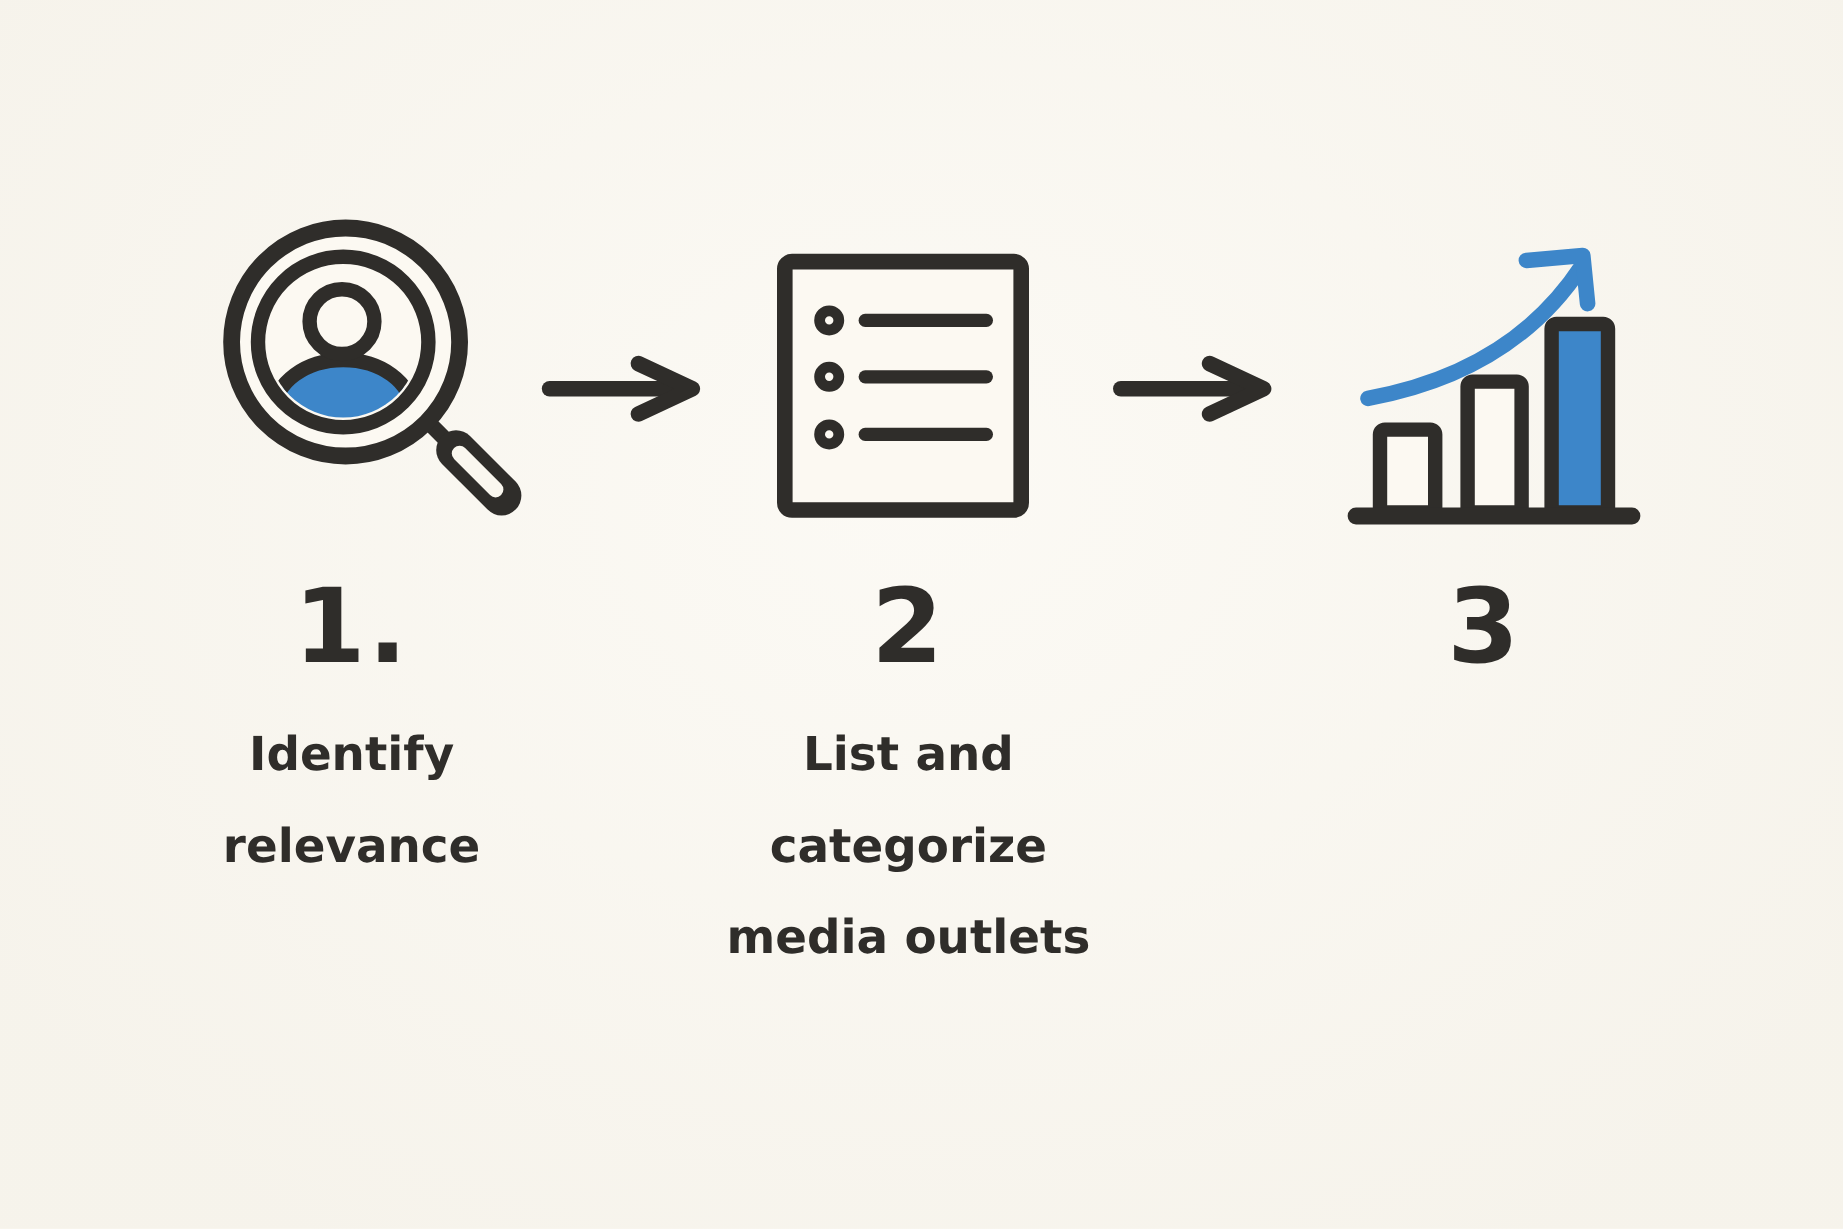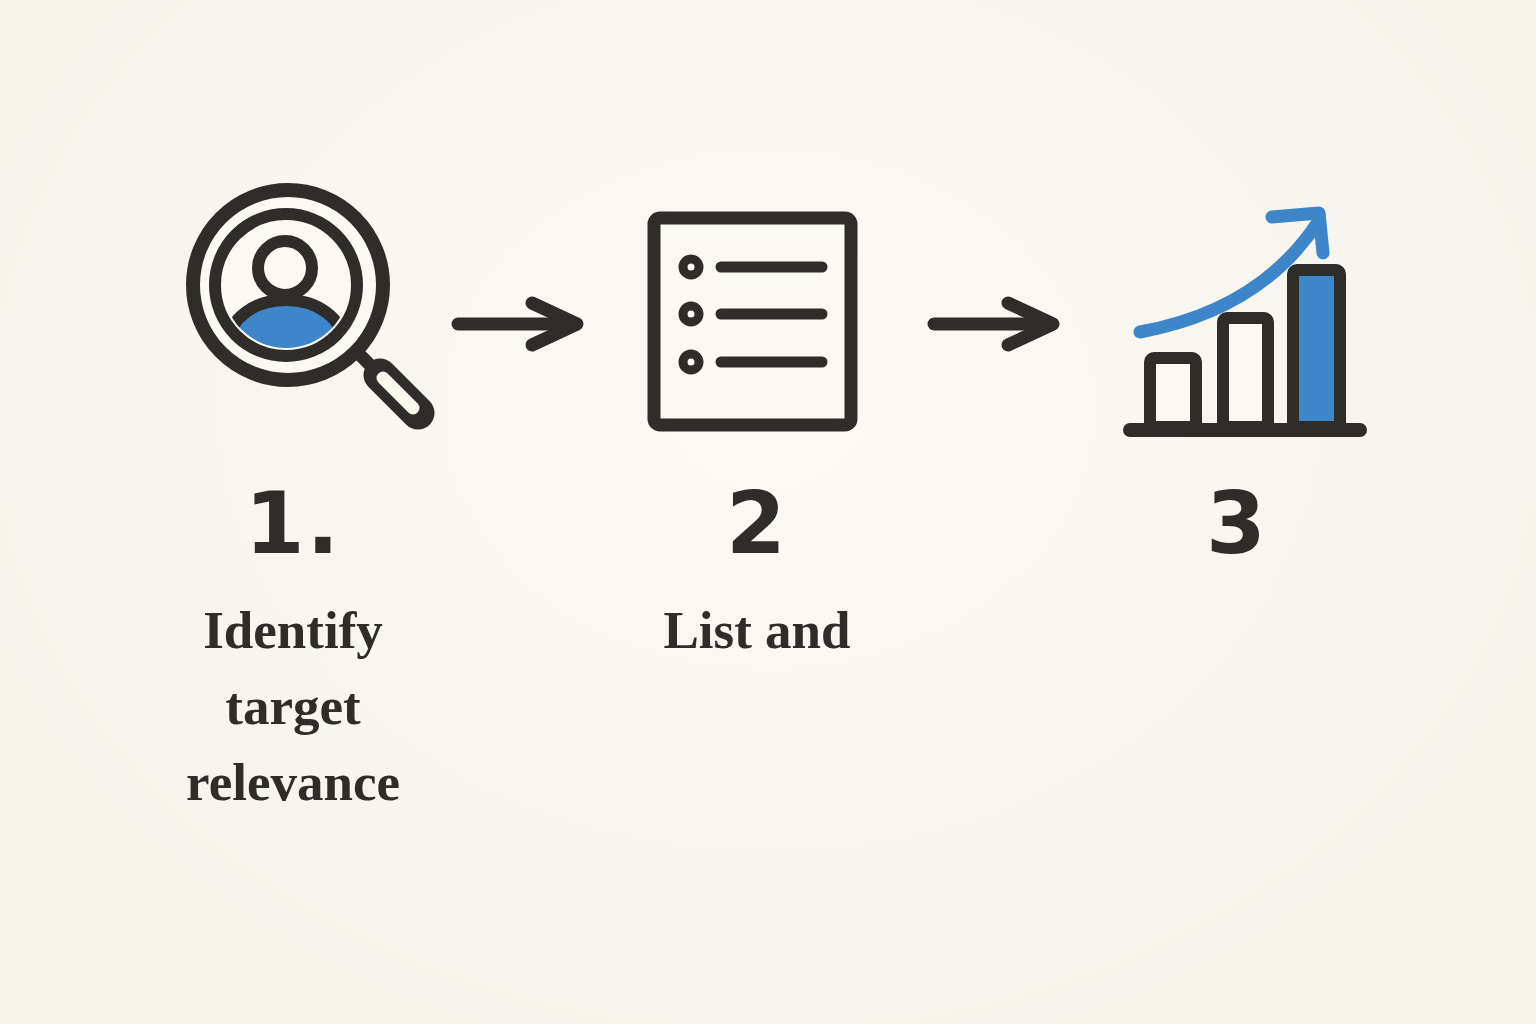--- a/index.html
+++ b/index.html
@@ -38,26 +38,25 @@
   }
   .step-number {
     font-size: 86px;
     font-weight: bold;
     line-height: 1;
     letter-spacing: 2px;
     color: var(--ink);
   }
   .step-caption {
     margin-top: 26px;
-    font-size: 53px;
+    font-size: 39px;
     font-weight: bold;
     line-height: 76px;
     letter-spacing: 0px;
     color: var(--ink);
-    font-family: Liberation Serif, serif;
   }
 </style>
 </head>
 <body>
 
 <div class="stage">
 
   <svg style="left:180px; top:180px;" width="262" height="262" viewBox="0 0 262 262">
     <defs>
       <clipPath id="lensClip">
@@ -111,29 +110,30 @@
     <rect class="ink-shape" x="103" y="126" width="45" height="109" rx="4" stroke-width="12" stroke-linejoin="round"></rect>
     <rect class="blue-shape" x="173" y="78" width="47" height="157" rx="4" stroke-width="12" stroke-linejoin="round"></rect>
 
     <line class="ink-line" x1="10" y1="238" x2="240" y2="238" stroke-width="14" stroke-linecap="round"></line>
   </svg>
 
   <div class="step-label" style="left:63px; top:480px;">
     <div class="step-number">1.</div>
     <div class="step-caption">
       <div>Identify</div>
-      <div>target</div>
       <div>relevance</div>
     </div>
   </div>
 
   <div class="step-label" style="left:527px; top:480px;">
     <div class="step-number">2</div>
     <div class="step-caption">
       <div>List and</div>
+      <div>categorize</div>
+      <div>media outlets</div>
     </div>
   </div>
 
   <div class="step-label" style="left:1007px; top:480px;">
     <div class="step-number">3</div>
   </div>
 
 </div>
 
 </body></html>

